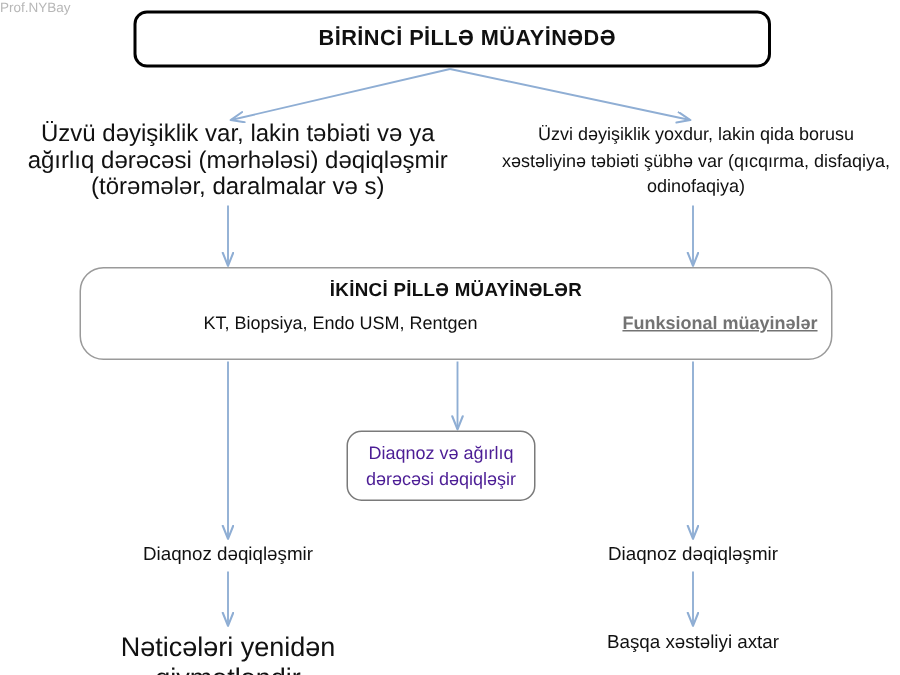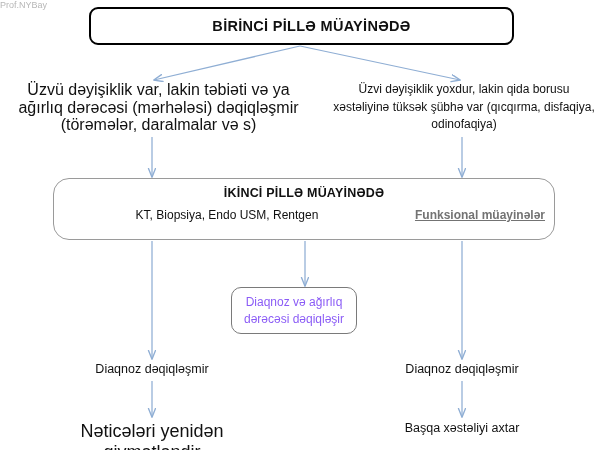--- a/index.html
+++ b/index.html
@@ -112,21 +112,21 @@
   #diagnosis-box {
     left: 231px;
     top: 287px;
     width: 126px;
     height: 47px;
   }
   #diagnosis-text {
     font-size: 12px;
     line-height: 17px;
     text-align: center;
-    color: #8b5cf6;
+    color: #4c1d95;
     padding: 0 6px;
   }
 
   
   .free-text {
     position: absolute;
     text-align: center;
     color: #111111;
   }
   #branch-left-text {
@@ -200,24 +200,24 @@
       <line x1="462" y1="381" x2="462" y2="417"></line>
     </g>
   </svg>
 
   <div id="stage1-box" class="node node-primary">
     <div id="stage1-title">BİRİNCİ PİLLƏ MÜAYİNƏDƏ</div>
   </div>
 
   <div id="branch-left-text" class="free-text">Üzvü dəyişiklik var, lakin təbiəti və ya ağırlıq dərəcəsi (mərhələsi) dəqiqləşmir (törəmələr, daralmalar və s)</div>
 
-  <div id="branch-right-text" class="free-text">Üzvi dəyişiklik  yoxdur,  lakin qida borusu xəstəliyinə tüksək şübhə var (qıcqırma, disfaqiya, odinofaqiya)</div>
+  <div id="branch-right-text" class="free-text">Üzvi dəyişiklik  yoxdur,  lakin qida borusu xəstəliyinə təbiəti şübhə var (qıcqırma, disfaqiya, odinofaqiya)</div>
 
   <div id="stage2-box" class="node node-secondary">
-    <div id="stage2-title">İKİNCİ PİLLƏ MÜAYİNƏDƏ</div>
+    <div id="stage2-title">İKİNCİ PİLLƏ MÜAYİNƏLƏR</div>
     <div id="stage2-methods">
       <div id="stage2-method-left">KT, Biopsiya,  Endo USM, Rentgen</div>
       <div id="stage2-method-right">Funksional müayinələr</div>
     </div>
   </div>
 
   <div id="diagnosis-box" class="node node-tertiary">
     <div id="diagnosis-text">Diaqnoz və ağırlıq dərəcəsi dəqiqləşir</div>
   </div>
 

